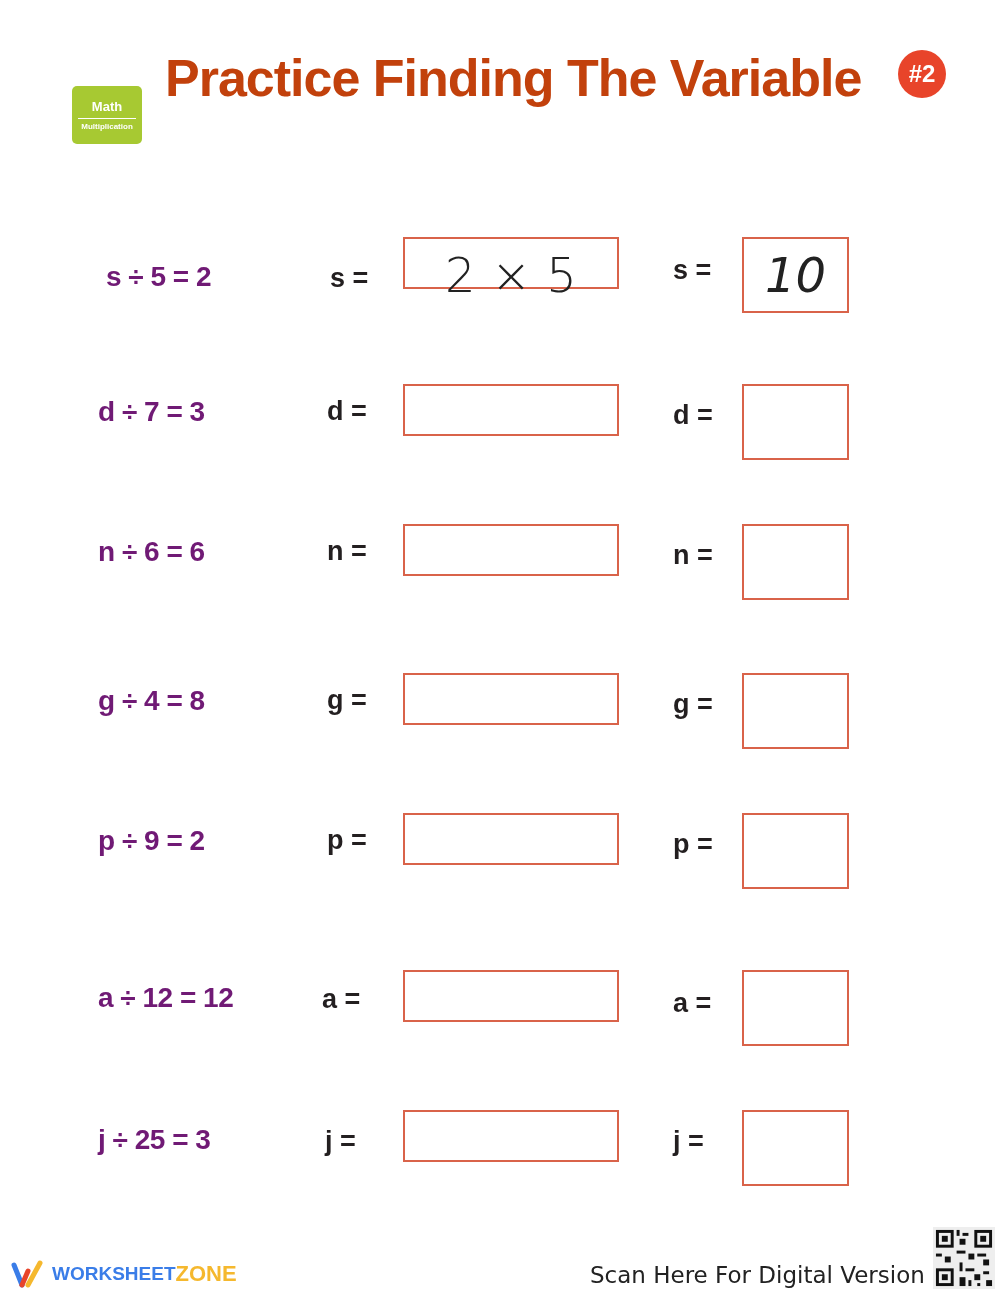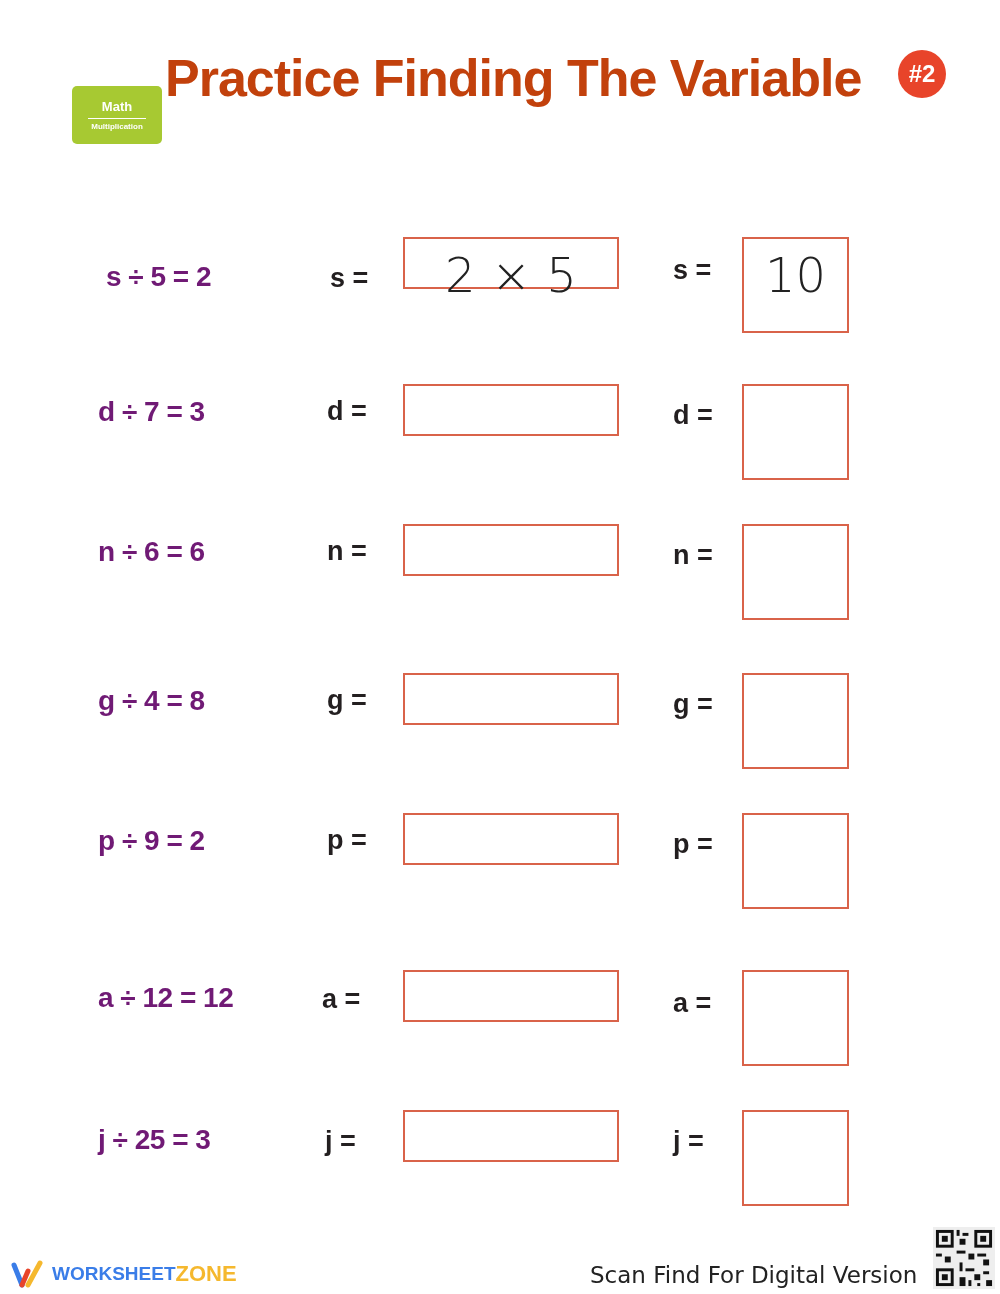--- a/index.html
+++ b/index.html
@@ -1,29 +1,29 @@
 <!DOCTYPE html>
 <html><head>
   <meta charset="utf-8">
   <style>
     html, body { margin:0; padding:0; }
     body { width:1000px; height:1294px; background:#ffffff; position:relative; overflow:hidden; font-family:"Liberation Sans", sans-serif; color:#231f20; }
-    .badge-subject { position:absolute; left:72px; top:86px; width:90px; height:58px; background:#a7c932; border-radius:5px; color:#fff; text-align:center; }
+    .badge-subject { position:absolute; left:72px; top:86px; width:70px; height:58px; background:#a7c932; border-radius:5px; color:#fff; text-align:center; }
     .badge-subject .t1 { font-weight:bold; font-size:13px; margin-top:13px; display:block; }
     .badge-subject .line { width:58px; height:1px; background:#fff; margin:4px auto 3px; }
     .badge-subject .t2 { font-size:8px; font-weight:bold; display:block; }
     .title { position:absolute; left:165px; top:48px; font-size:52px; font-weight:bold; color:#c2410c; letter-spacing:-1px; white-space:nowrap; font-family:"Liberation Sans", sans-serif; }
     .num-badge { position:absolute; left:898px; top:50px; width:48px; height:48px; border-radius:50%; background:#e8442a; color:#fff; font-weight:bold; font-size:24px; text-align:center; line-height:48px; }
     .instructions { position:absolute; left:172px; top:118px; font-size:16px; line-height:23px; color:#231f20; font-weight:bold; letter-spacing:-0.3px; }
     .instructions div { white-space:nowrap; }
     .row { position:absolute; left:0; width:1000px; height:80px; }
     .eq { position:absolute; font-size:28px; font-weight:bold; color:#701a75; white-space:nowrap; letter-spacing:-0.5px; }
     .lbl { position:absolute; font-size:27px; font-weight:bold; color:#231f20; white-space:nowrap; }
     .box-wide { position:absolute; left:403px; width:216px; height:52px; border:2px solid #d9634a; box-sizing:border-box; background:#fff; }
-    .box-small { position:absolute; left:742px; width:107px; height:96px; border:2px solid #d9634a; box-sizing:border-box; background:#fff; }
+    .box-small { position:absolute; left:742px; width:107px; height:76px; border:2px solid #d9634a; box-sizing:border-box; background:#fff;font-style:italic; }
     .hand { font-family:"DejaVu Sans", sans-serif; font-weight:200; font-size:48px; color:#222; text-align:center; line-height:72px; width:100%; display:block; }
     .footer-logo { position:absolute; left:10px; top:1258px; height:32px; display:flex; align-items:center; }
     .footer-logo .w { width:36px; height:30px; position:relative; margin-right:6px; }
     .footer-logo .brand1 { color:#3a7de8; font-weight:bold; font-size:19px; }
     .footer-logo .brand2 { color:#f5b82e; font-weight:bold; font-size:22px; }
     .scan { position:absolute; left:590px; top:1262px; font-size:23px; color:#222; white-space:nowrap; font-family:"DejaVu Sans", sans-serif; }
     .qr { position:absolute; left:933px; top:1227px; width:62px; height:62px; background:#eee; }
   </style>
 </head>
 <body>
@@ -129,21 +129,21 @@
     <svg width="36" height="30" viewBox="0 0 36 30">
       <line x1="4" y1="6" x2="12" y2="26" stroke="#3a7de8" stroke-width="5" stroke-linecap="round"></line>
       <line x1="12" y1="26" x2="18" y2="12" stroke="#e8442a" stroke-width="5" stroke-linecap="round"></line>
       <line x1="18" y1="26" x2="30" y2="4" stroke="#f5b82e" stroke-width="5" stroke-linecap="round"></line>
     </svg>
   </span>
   <span class="brand1">WORKSHEET</span>
   <span class="brand2">ZONE</span>
 </div>
 
-<div class="scan">Scan Find For Digital Version</div>
+<div class="scan">Scan Here For Digital Version</div>
 <div class="qr">
   <svg width="62" height="62" viewBox="0 0 21 21">
     <rect width="21" height="21" fill="#eee"></rect>
     <g fill="#111">
       <rect x="1" y="1" width="6" height="6"></rect>
         <rect x="2" y="2" width="4" height="4" fill="#eee"></rect>
         <rect x="3" y="3" width="2" height="2"></rect>
       <rect x="14" y="1" width="6" height="6"></rect>
         <rect x="15" y="2" width="4" height="4" fill="#eee"></rect>
         <rect x="16" y="3" width="2" height="2"></rect>

